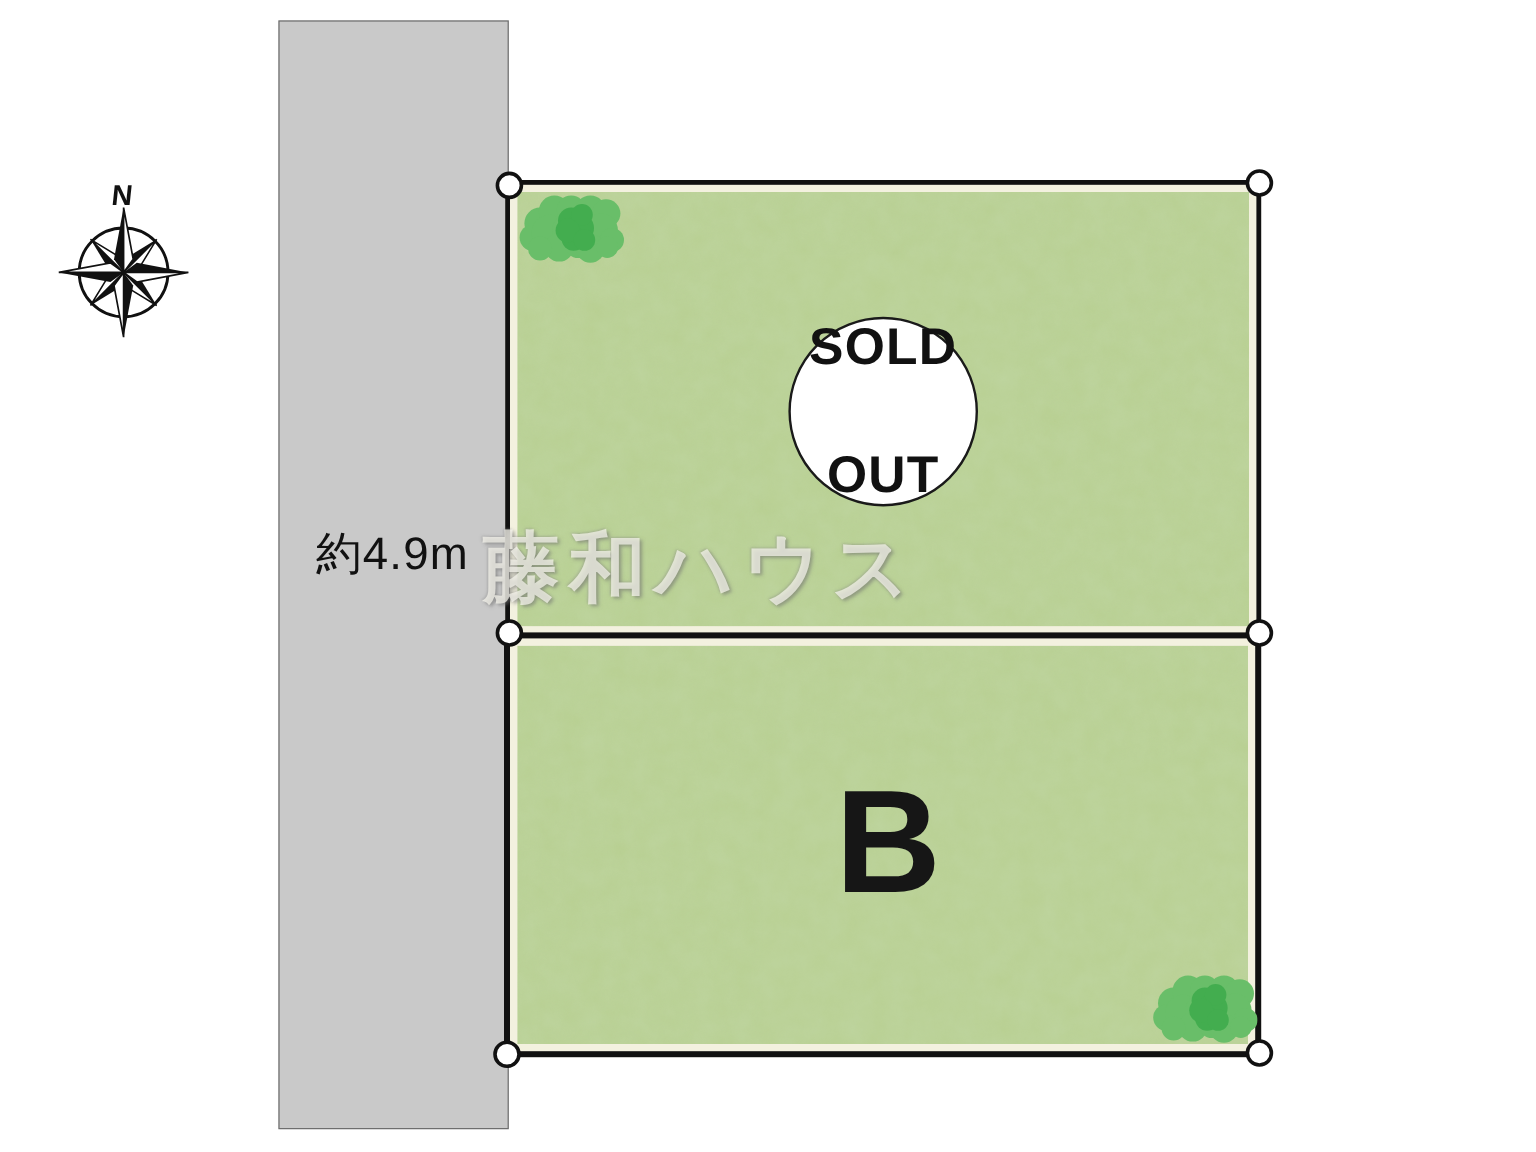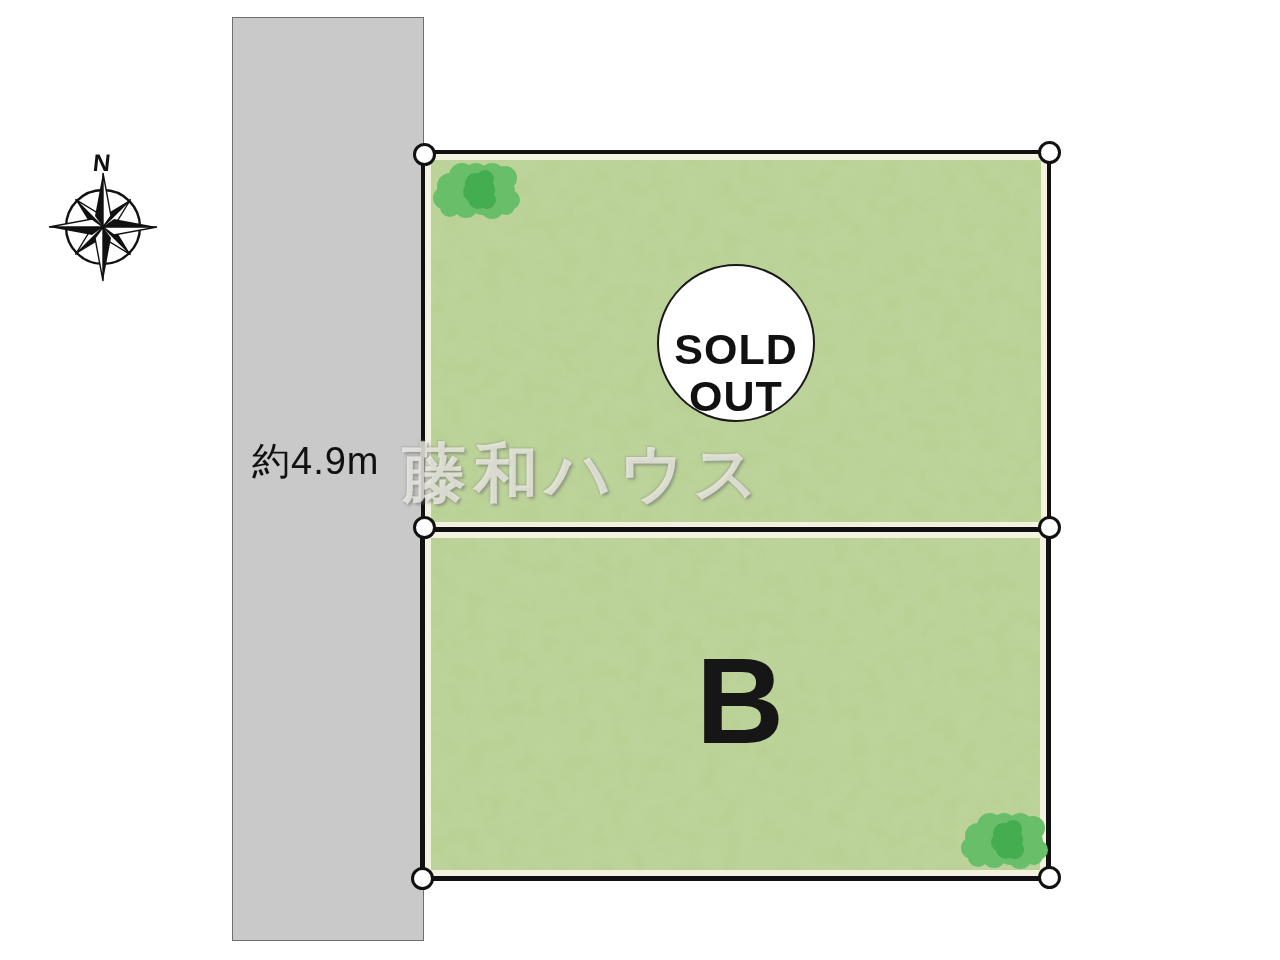--- a/index.html
+++ b/index.html
@@ -6,21 +6,21 @@
   .canvas{
     position:relative;width:1280px;height:960px;background:#ffffff;overflow:hidden;
     font-family:"Liberation Sans","DejaVu Sans",sans-serif;
   }
   
   .road{
     position:absolute;left:232px;top:17px;width:192px;height:924px;
     background:#c9c9c9;border:1px solid #6e6e6e;box-sizing:border-box;z-index:5;
   }
   .road-label{
-    position:absolute;left:252px;top:436px;width:150px;text-align:left;
+    position:absolute;left:252px;top:436px;width:150px;text-align:center;
     font-size:38px;color:#111111;z-index:6;letter-spacing:1px;white-space:nowrap;
   }
   
   .plot{
     position:absolute;box-sizing:border-box;background:#f3f1df;border:5px solid #111111;
     padding:6px;z-index:10;
   }
   .plot-a{left:421px;top:150px;width:630px;height:382px;border-width:4px;}
   .plot-b{left:420px;top:527px;width:631px;height:354px;}
   .ground{position:relative;width:100%;height:100%;overflow:hidden;}
@@ -29,21 +29,21 @@
   .marker{
     position:absolute;width:23px;height:23px;border-radius:50%;
     background:#ffffff;border:3px solid #111111;box-sizing:border-box;z-index:50;
   }
   
   .tree{position:absolute;z-index:20;}
   
   .sold-badge{
     position:absolute;left:657px;top:264px;width:158px;height:158px;border-radius:50%;
     background:#ffffff;border:2px solid #1a1a1a;box-sizing:border-box;z-index:30;
-    display:flex;flex-direction:column;align-items:center;justify-content:flex-end;
+    display:flex;flex-direction:column;align-items:center;justify-content:space-between;
   }
   .sold-badge span{
     font-size:43px;line-height:47px;font-weight:bold;color:#111111;letter-spacing:1px;
   }
   
   .plot-b-label{
     position:absolute;left:660px;top:640px;width:160px;text-align:center;z-index:30;
     font-size:122px;line-height:122px;font-weight:bold;color:#161616;
   }
   

